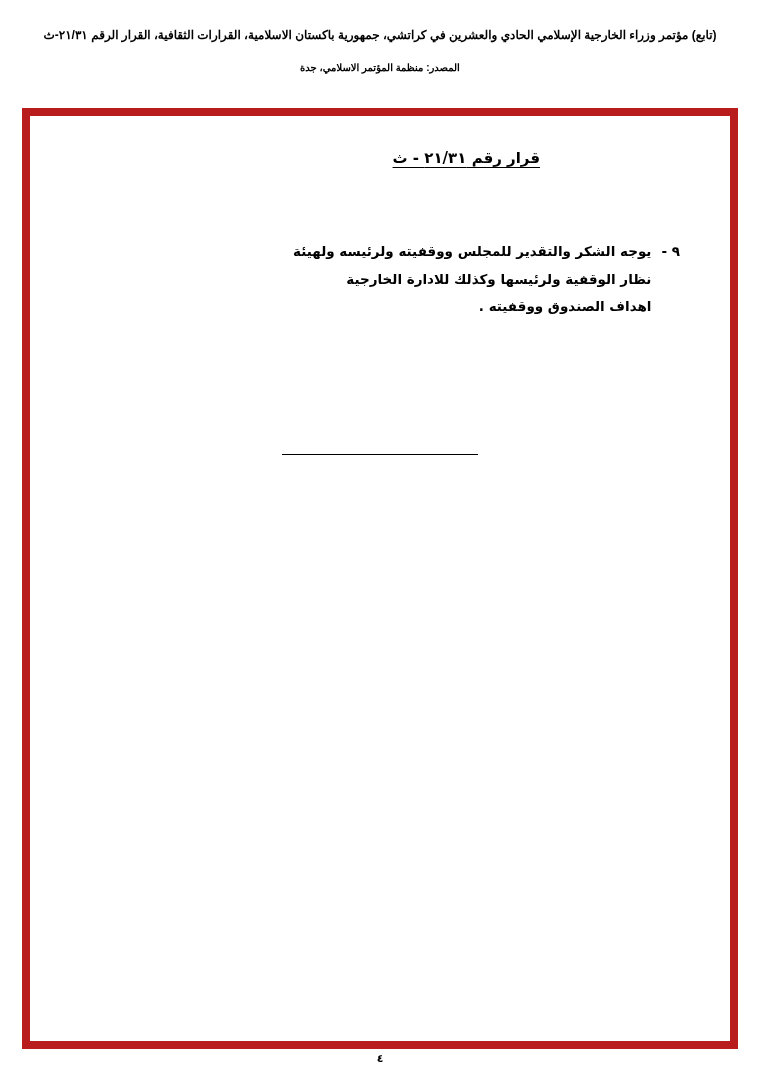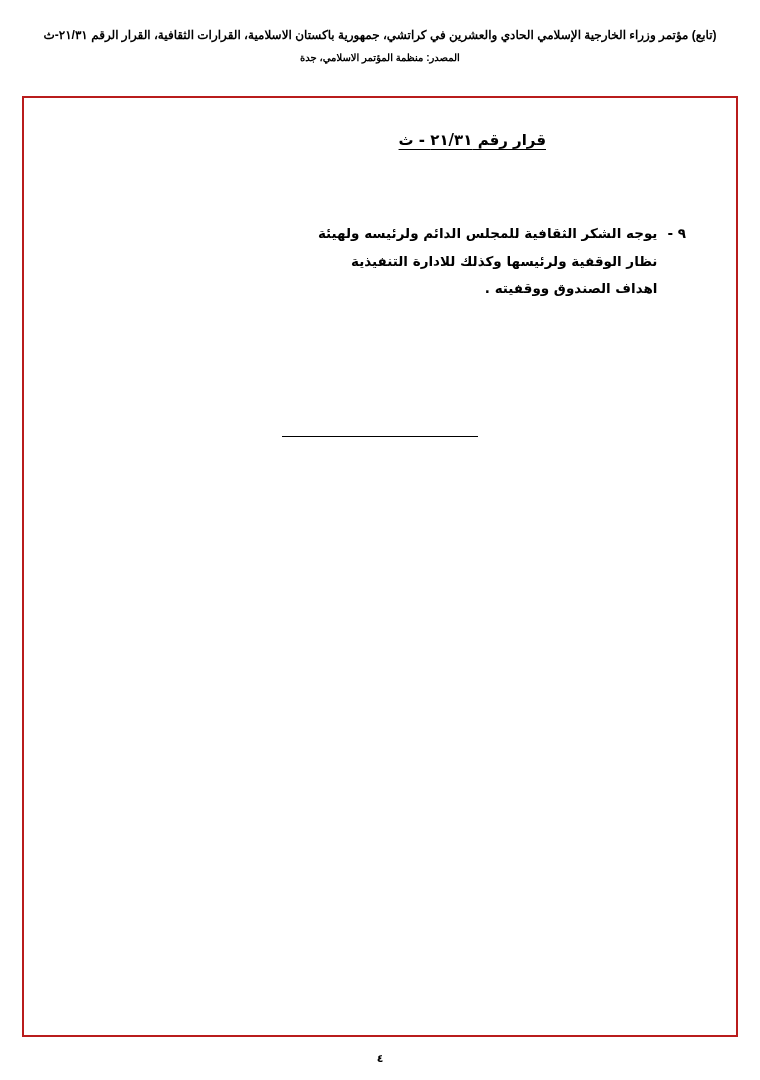--- a/index.html
+++ b/index.html
@@ -33,31 +33,31 @@
   .doc-header .line1 {
     font-size: 12px;
     font-weight: bold;
     line-height: 1.5;
     letter-spacing: 0px;
     padding: 0 24px;
   }
   .doc-header .line2 {
     font-size: 10px;
     font-weight: bold;
-    margin-top: 8px;
+    margin-top: 18px;
     padding: 0 24px;
   }
   
   .scan-frame {
     position: absolute;
-    top: 96px;
+    top: 108px;
     left: 22px;
     width: 716px;
     height: 941px;
-    border: 2px solid #b91c1c;
+    border: 8px solid #b91c1c;
     background: #ffffff;
     box-sizing: border-box;
   }
   .scan-inner {
     position: relative;
     width: 100%;
     height: 100%;
     box-sizing: border-box;
   }
   
@@ -141,22 +141,22 @@
 
   <div class="scan-frame">
     <div class="scan-inner">
 
       <div class="res-title">قرار رقم ٢١/٣١ - ث</div>
 
       <div class="clause">
         <div class="clause-row">
           <div class="clause-num">٩ -</div>
           <div class="clause-body">
-            <p>يوجه الشكر الثقافية للمجلس الدائم ولرئيسه ولهيئة</p>
-            <p>نظار الوقفية ولرئيسها وكذلك للادارة التنفيذية</p>
+            <p>يوجه الشكر والتقدير للمجلس ووقفيته ولرئيسه ولهيئة</p>
+            <p>نظار الوقفية ولرئيسها وكذلك للادارة الخارجية</p>
             <p class="last">اهداف الصندوق ووقفيته .</p>
           </div>
         </div>
       </div>
 
       <div class="hr-rule"></div>
 
     </div>
   </div>
 

